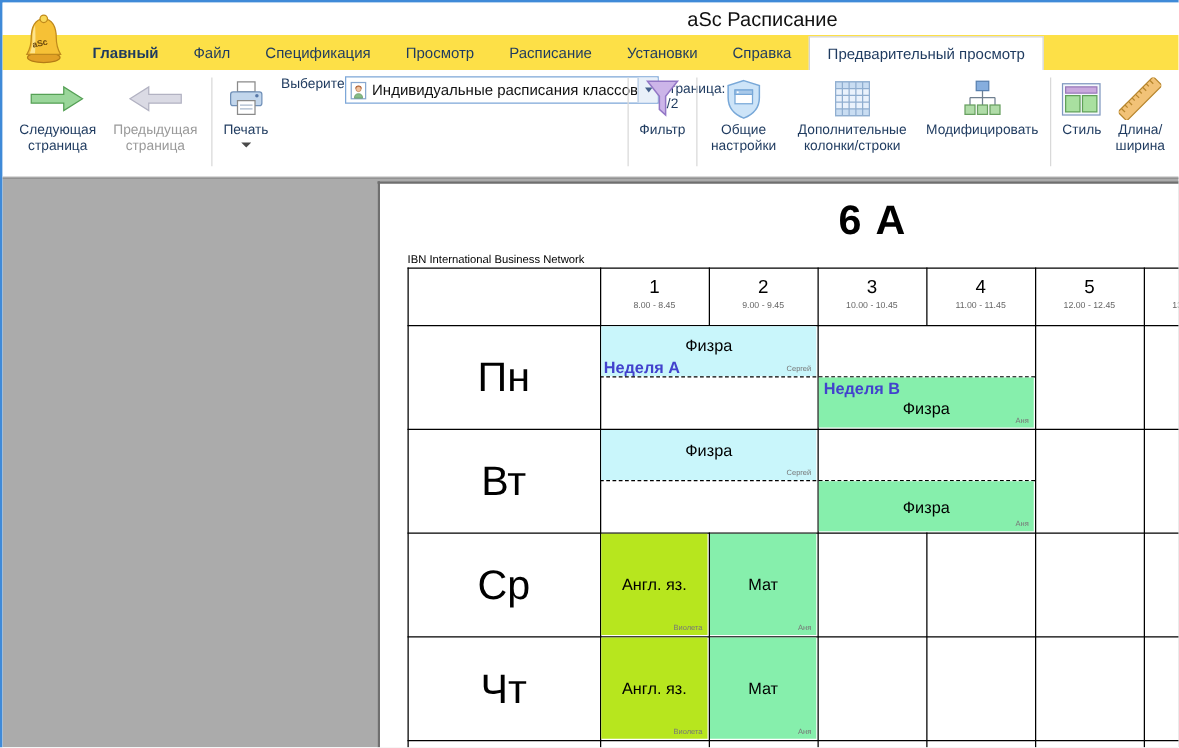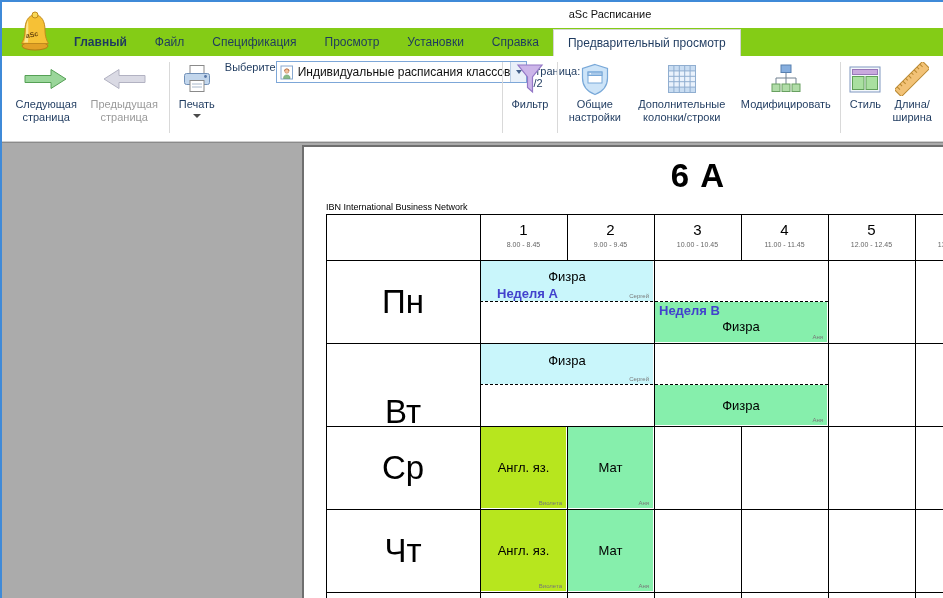--- a/index.html
+++ b/index.html
@@ -4,24 +4,24 @@
 <style>
   * { margin:0; padding:0; box-sizing:border-box; }
   html,body { width:943px; height:598px; background:#fff; font-family:"Liberation Sans", sans-serif; }
   .window {
     position:relative; width:943px; height:598px; overflow:hidden;
     border-top:2px solid #3f8ad8; border-left:2px solid #3f8ad8;
     background:#fff;
   }
   
   .titlebar { position:relative; height:26px; background:#ffffff; }
-  .app-title { position:absolute; left:608px; top:6px; transform:translateX(-50%); font-size:11px; color:#111; white-space:nowrap; }
+  .app-title { position:absolute; left:608px; top:6px; transform:translateX(-50%); font-size:16px; color:#111; white-space:nowrap; }
   .bell { position:absolute; left:16px; top:8px; width:34px; height:42px; z-index:20; cursor:pointer; }
   
-  .menubar { position:relative; height:28px; background:#84cc16; display:flex; align-items:stretch; padding-left:58px; }
+  .menubar { position:relative; height:28px; background:#fde047; display:flex; align-items:stretch; padding-left:58px; }
   .menu-tab { font-size:12px; color:#1e3a5f; line-height:28px; padding:0 14px; white-space:nowrap; cursor:pointer; }
   .menu-tab.bold { font-weight:bold; }
   .menu-tab.active {
     background:#fff; border:1px solid #d4d4d4; border-bottom:none;
     margin-top:1px; line-height:26px; padding:0 14px;
   }
   
   .ribbon { height:86px; background:#fff; border-bottom:1px solid #cfcfcf; display:flex; align-items:stretch; padding:2px 4px 2px 6px; }
   .rsep { width:1px; background:#d9d9d9; margin:4px 5px 6px 5px; }
   .bigbtn { display:flex; flex-direction:column; align-items:center; padding:2px 4px 0 4px; cursor:pointer; }
@@ -81,20 +81,21 @@
       <circle cx="17" cy="5" r="3" fill="#f8d858" stroke="#c08a1c" stroke-width="1"></circle>
       <text x="14" y="27" font-size="7" font-weight="bold" fill="#6d4a0e" text-anchor="middle" transform="rotate(-12 14 25)">aSc</text>
     </svg>
   </div>
 
   <div class="menubar">
     <div class="menu-tab bold">Главный</div>
     <div class="menu-tab">Файл</div>
     <div class="menu-tab">Спецификация</div>
     <div class="menu-tab">Просмотр</div>
+    <div class="menu-tab">Расписание</div>
     <div class="menu-tab">Установки</div>
     <div class="menu-tab">Справка</div>
     <div class="menu-tab active">Предварительный просмотр</div>
   </div>
 
   <div class="ribbon">
 
     <div class="bigbtn">
       <div class="icn">
         <svg width="44" height="22" viewBox="0 0 44 22">
@@ -287,28 +288,28 @@
         <div class="colhead" style="left:502px; width:87px;">
           <span class="n">5</span>
           <span class="t">12.00 - 12.45</span>
         </div>
         <div class="colhead" style="left:589px; width:87px;">
           <span class="n">6</span>
           <span class="t">13.00 - 13.45</span>
         </div>
 
         <div class="daylbl" style="top:46px; height:83px;">Пн</div>
-        <div class="daylbl" style="top:129px; height:83px;margin-top:27px;">Вт</div>
+        <div class="daylbl" style="top:129px; height:83px;">Вт</div>
         <div class="daylbl" style="top:212px; height:83px;">Ср</div>
         <div class="daylbl" style="top:295px; height:83px;">Чт</div>
 
         <div class="lesson cyan" style="left:155px; top:47px; width:172px; height:40px;">
           <span class="subj" style="margin-top:8px;">Физра</span>
           <span class="tch">Сергей</span>
-          <span class="wk" style="left:16px; bottom:0;">Неделя A</span>
+          <span class="wk" style="left:2px; bottom:0;">Неделя A</span>
         </div>
 
         <div class="dash" style="top:87px;"></div>
 
         <div class="lesson orange" style="left:329px; top:88px; width:172px; height:40px;">
           <span class="wk" style="left:4px; top:1px;">Неделя B</span>
           <span class="subj" style="margin-top:17px;">Физра</span>
           <span class="tch">Аня</span>
         </div>
 

